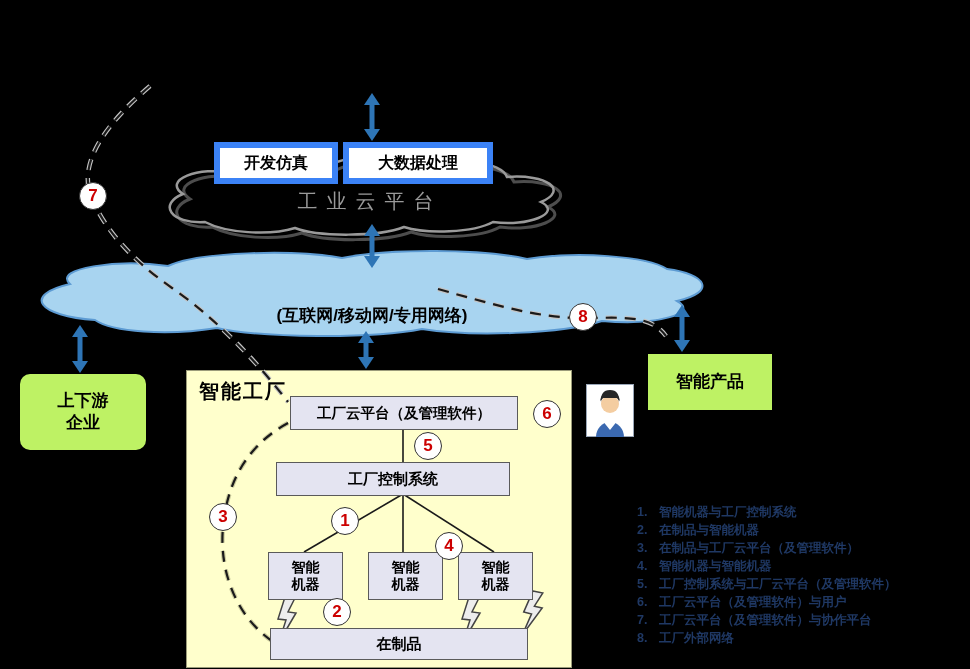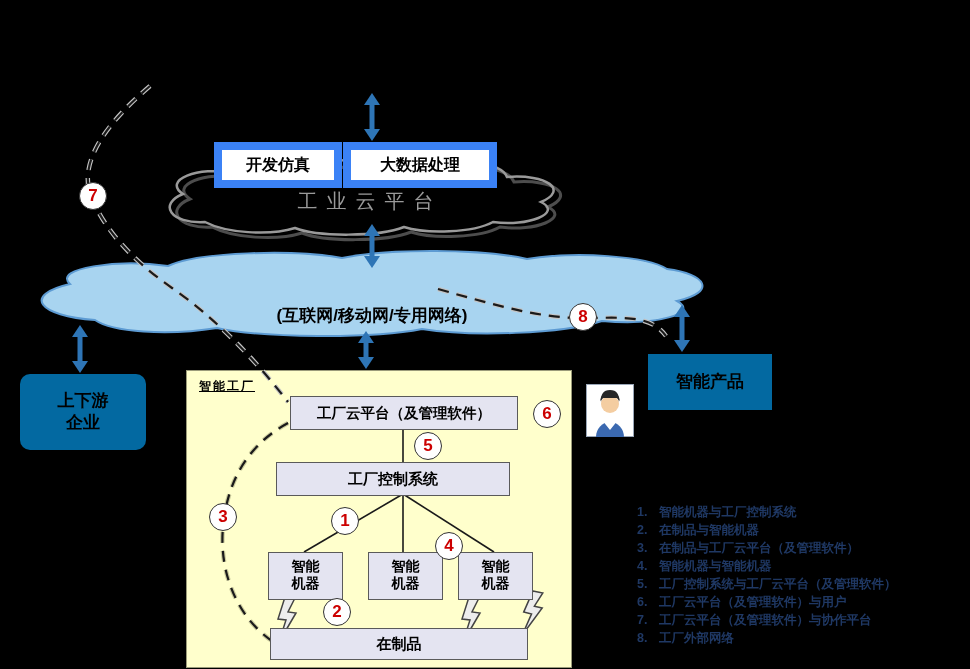--- a/index.html
+++ b/index.html
@@ -4,40 +4,40 @@
 <style>
   html,body{margin:0;padding:0;background:#000;}
   .stage{
     position:relative;width:970px;height:669px;background:#000;overflow:hidden;
     font-family:"Liberation Sans","DejaVu Sans",sans-serif;
   }
   .abs{position:absolute;}
   .layer{position:absolute;left:0;top:0;}
   
   .wbox{
-    background:#ffffff;border:8px solid #3b82f6;color:#000;font-weight:bold;
+    background:#ffffff;border:6px solid #3b82f6;color:#000;font-weight:bold;
     display:flex;align-items:center;justify-content:center;font-size:16px;
   }
   
   .cloud-label{
     color:#9a9a9a;font-size:20px;letter-spacing:9px;text-align:center;font-weight:400;
   }
   .net-title{color:#000;font-weight:bold;font-size:21px;text-align:center;}
   .net-sub{color:#000;font-weight:bold;font-size:17px;text-align:center;}
   .side-box{
-    background:#0369a1;color:#000;font-weight:bold;font-size:17px;
+    background:#bef264;color:#000;font-weight:bold;font-size:17px;
     display:flex;flex-direction:column;align-items:center;justify-content:center;line-height:1.3;
   }
   .factory-bg{
     left:186px;top:370px;width:384px;height:296px;background:#ffffcc;border:1px solid #9b9b7a;
   }
-  .factory-title{color:#000;font-weight:bold;font-size:12px;letter-spacing:2px;text-decoration:underline;}
+  .factory-title{color:#000;font-weight:bold;font-size:20px;letter-spacing:2px;}
   .inner-box{
     background:#e4e4f1;border:1px solid #5a5a5a;color:#000;font-weight:bold;
-    display:flex;flex-direction:column;align-items:center;justify-content:center;text-align:center;font-family:Liberation Mono, monospace;
+    display:flex;flex-direction:column;align-items:center;justify-content:center;text-align:center;
   }
   .marker{
     width:28px;height:28px;border-radius:50%;background:#fff;border:1.5px solid #333;
     color:#cc0000;font-weight:bold;font-size:17px;display:flex;align-items:center;justify-content:center;
     box-sizing:border-box;
   }
   .legend{left:637px;top:503px;width:328px;color:#1f3864;font-weight:bold;font-size:12.5px;line-height:18px;}
   .legend-row{display:flex;}
   .legend-num{width:22px;flex:0 0 22px;}
   .legend-text{flex:1;}

